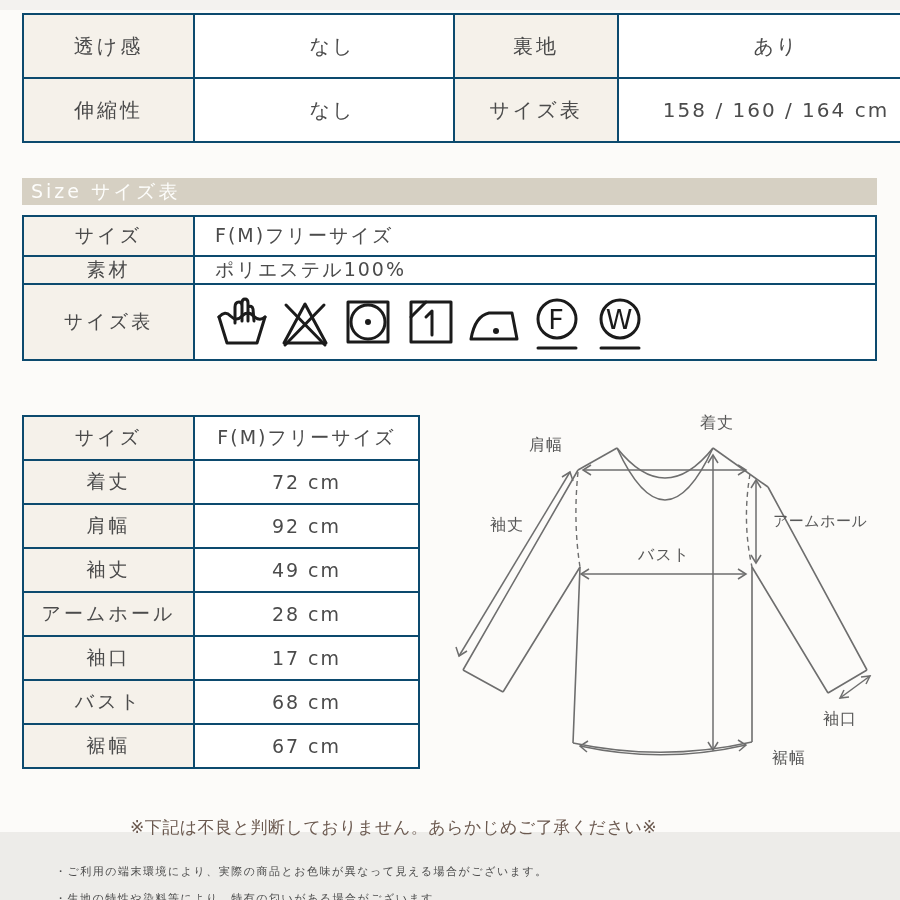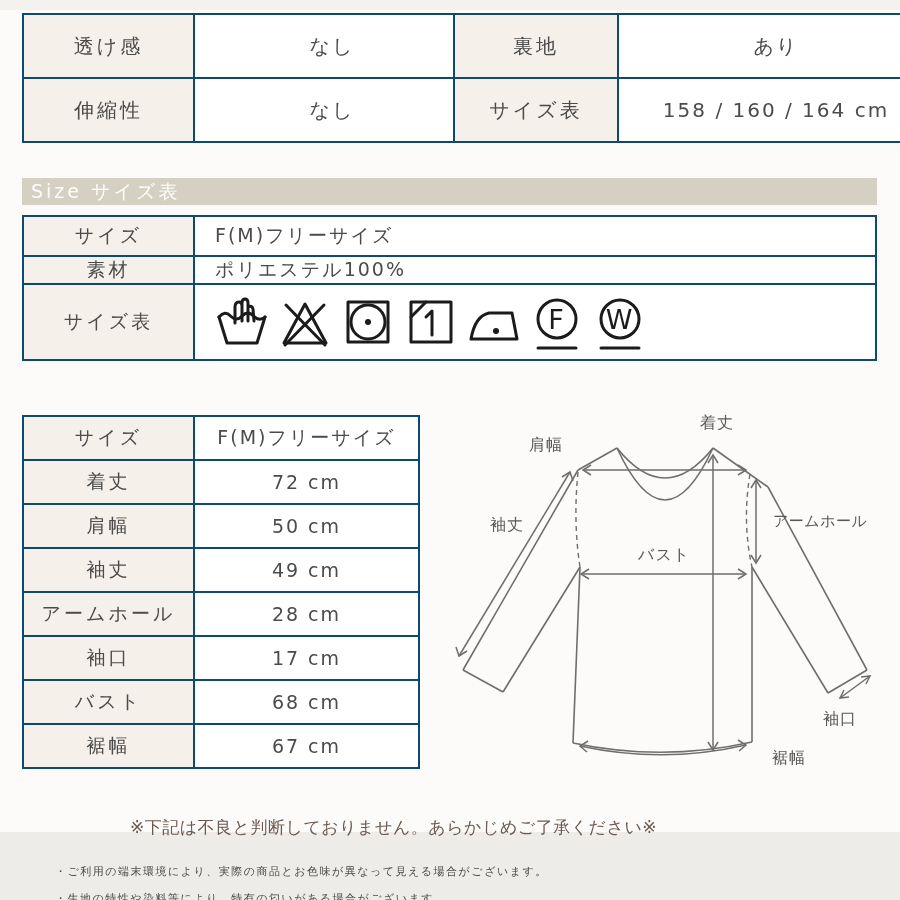--- a/index.html
+++ b/index.html
@@ -168,21 +168,21 @@
       <tr>
     <td class="c1 hcell">サイズ</td>
     <td>F(M)フリーサイズ</td>
   </tr>
   <tr>
     <td class="c1 hcell">着丈</td>
     <td>72 cm</td>
   </tr>
   <tr>
     <td class="c1 hcell">肩幅</td>
-    <td>50 cm</td>
+    <td>92 cm</td>
   </tr>
   <tr>
     <td class="c1 hcell">袖丈</td>
     <td>49 cm</td>
   </tr>
   <tr>
     <td class="c1 hcell">アームホール</td>
     <td>28 cm</td>
   </tr>
   <tr>

